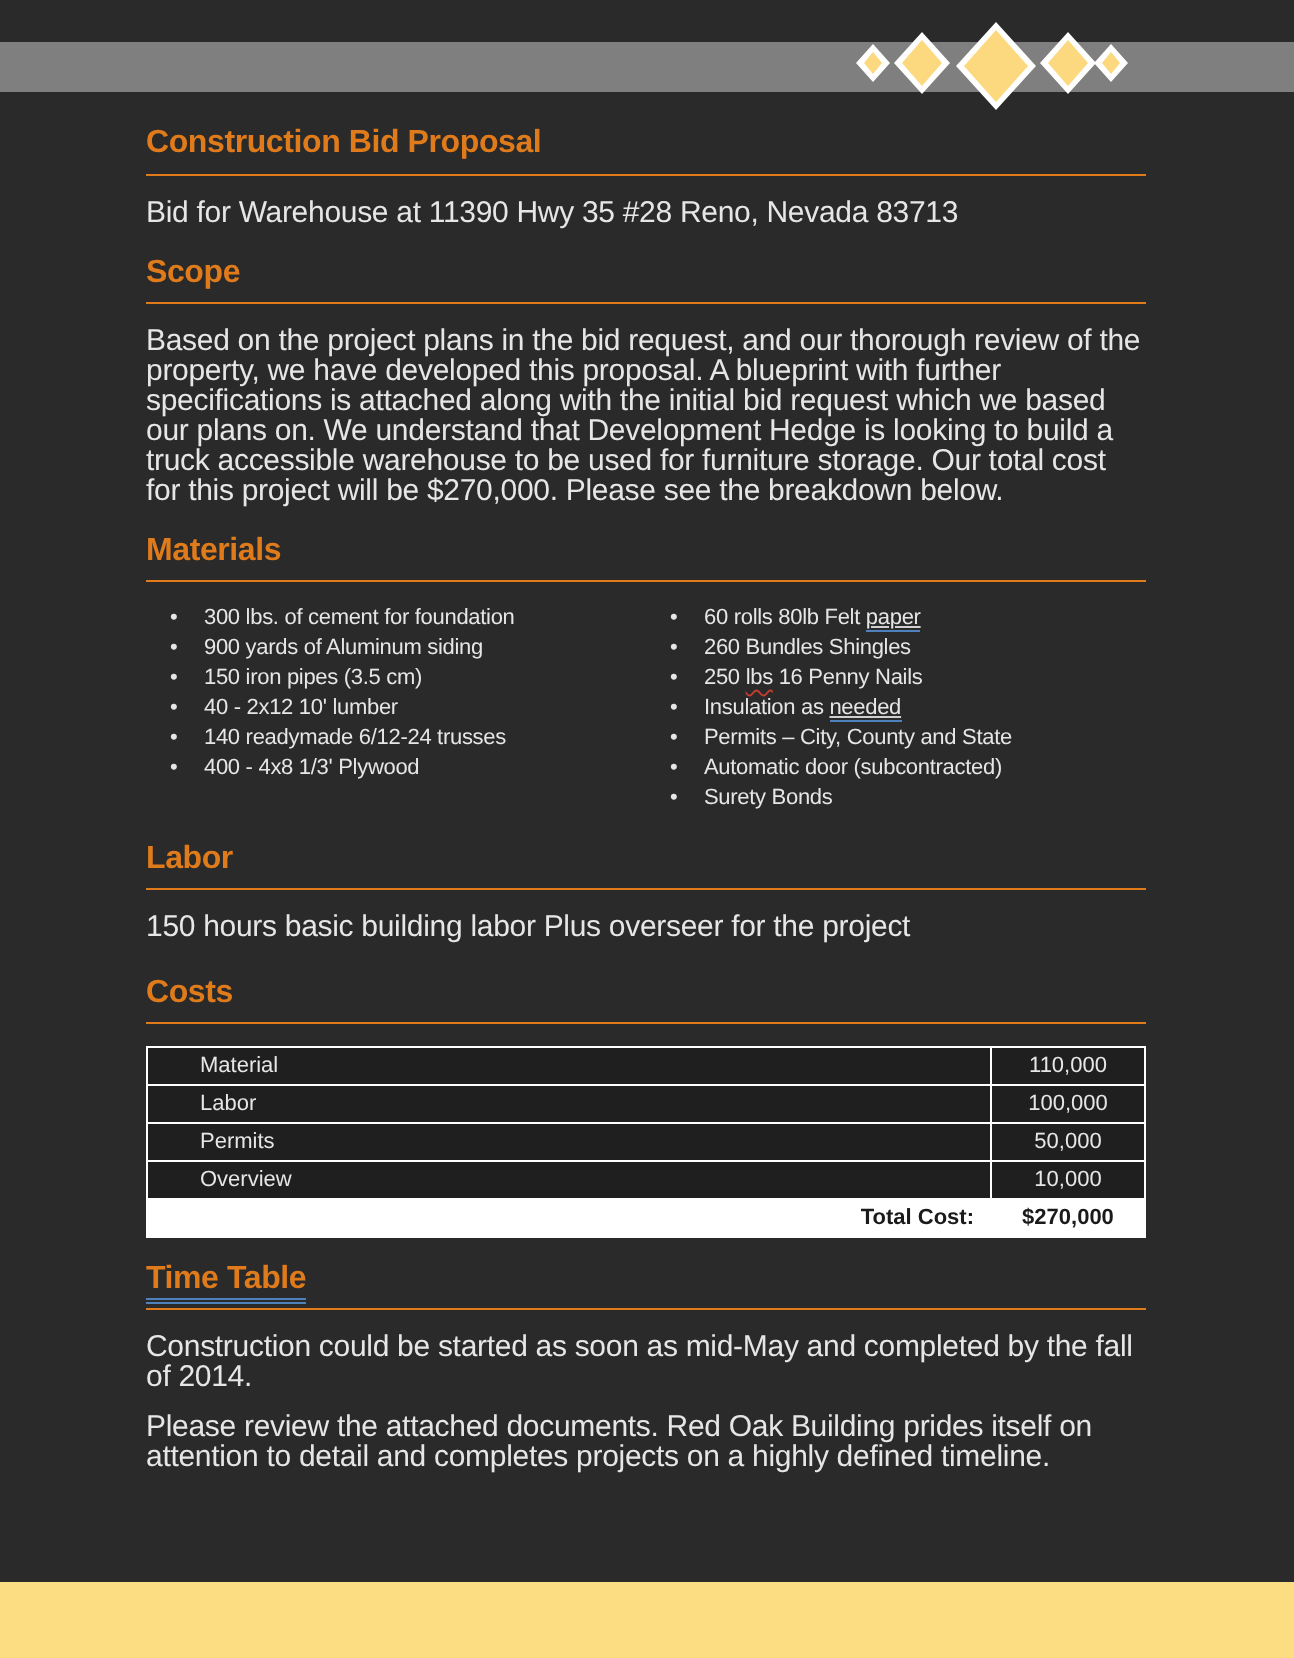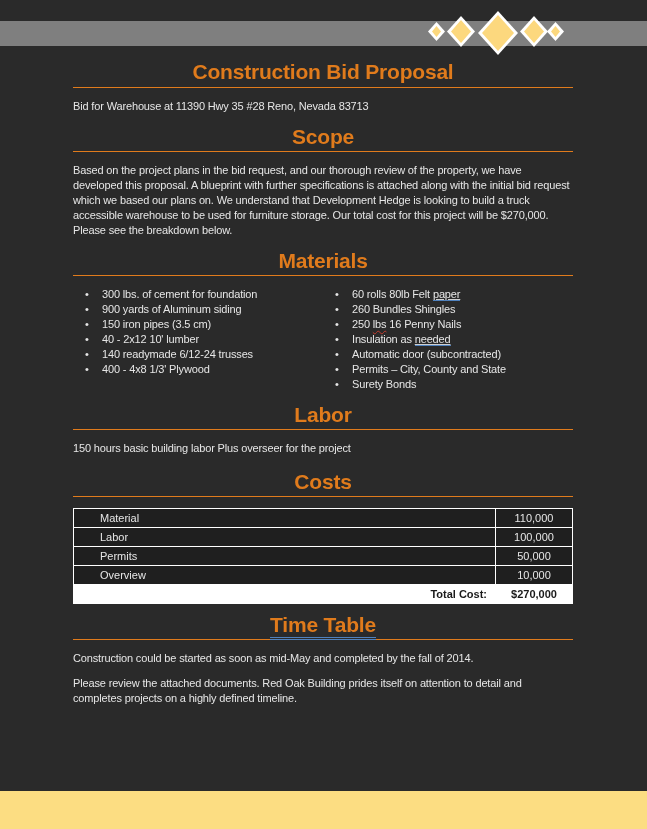--- a/index.html
+++ b/index.html
@@ -11,27 +11,27 @@
   body{font-family:"Liberation Sans", sans-serif;}
   .page{position:relative;width:647px;height:829px;background:var(--bg);overflow:hidden;}
   .band{position:absolute;top:21px;left:0;width:647px;height:25px;background:var(--band);}
   .diamond{position:absolute;}
   .diamond .outer{width:100%;height:100%;background:#fff;
     clip-path:polygon(50% 0,100% 50%,50% 100%,0 50%);
     display:flex;align-items:center;justify-content:center;}
   .diamond .inner{width:calc(100% - 8px);height:calc(100% - 8px);background:var(--diamond);
     clip-path:polygon(50% 0,100% 50%,50% 100%,0 50%);}
   .content{position:absolute;left:73px;top:63px;width:500px;color:var(--text);}
-  h1,h2{color:var(--accent);font-size:21px;line-height:18px;font-weight:bold;
-    letter-spacing:-0.2px;border-bottom:1px solid var(--accent);margin:0;text-align:center;}
+  h1,h2{color:var(--accent);font-size:16px;line-height:18px;font-weight:bold;
+    letter-spacing:-0.2px;border-bottom:1px solid var(--accent);margin:0;}
   h1{padding-bottom:6px;margin-bottom:11px;}
   h2{padding-bottom:5px;margin:14px 0 11px 0;}
   h2.mt-lg{margin-top:17px;}
   h2.mt-sm{margin-top:12px;}
-  p{font-size:11px;line-height:15px;letter-spacing:-0.15px;margin:0 0 10px 0;}
+  p{font-size:15px;line-height:15px;letter-spacing:-0.15px;margin:0 0 10px 0;}
   .cols{display:flex;width:100%;}
   .cols ul{list-style:none;margin:0;padding:0;width:50%;}
   .cols li{position:relative;font-size:11px;line-height:15px;letter-spacing:-0.15px;padding-left:29px;}
   .cols li::before{content:"\2022";position:absolute;left:12px;top:0;}
   .m-grammar{text-decoration:underline;text-decoration-color:#cfcfcf;border-bottom:1px solid var(--blue);}
   .m-spell{text-decoration:underline wavy var(--red);text-decoration-thickness:1px;text-underline-offset:2px;}
   .tt-underline{border-bottom:3px double var(--blue);padding-bottom:1px;}
   table.costs{width:100%;border-collapse:collapse;margin-top:1px;}
   table.costs td{border:1px solid #fff;background:var(--cell);color:var(--text);
     font-size:11px;line-height:14px;padding:2px 4px;}
@@ -91,22 +91,22 @@
           <li><span>150 iron pipes (3.5 cm)</span></li>
           <li><span>40 - 2x12 10' lumber</span></li>
           <li><span>140 readymade 6/12-24 trusses</span></li>
           <li><span>400 - 4x8 1/3' Plywood</span></li>
         </ul>
       <ul>
           <li><span>60 rolls 80lb Felt </span><span class="m-grammar">paper</span></li>
           <li><span>260 Bundles Shingles</span></li>
           <li><span>250 </span><span class="m-spell">lbs</span><span> 16 Penny Nails</span></li>
           <li><span>Insulation as </span><span class="m-grammar">needed</span></li>
+          <li><span>Permits – City, County and State</span></li>
           <li><span>Automatic door (subcontracted)</span></li>
-          <li><span>Permits – City, County and State</span></li>
           <li><span>Surety Bonds</span></li>
         </ul>
     </div>
 
     <h2>Labor</h2>
     <p>150 hours basic building labor Plus overseer for the project</p>
 
     <h2 class="mt-lg">Costs</h2>
     <table class="costs">
       <tbody>

